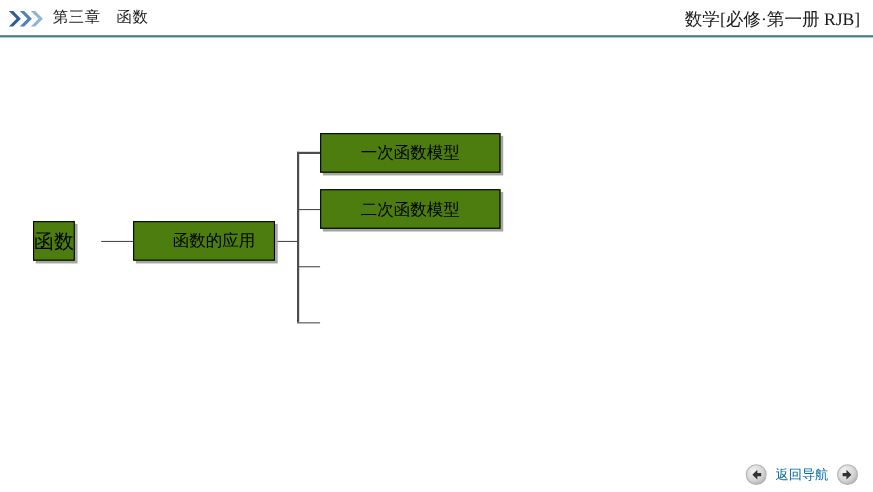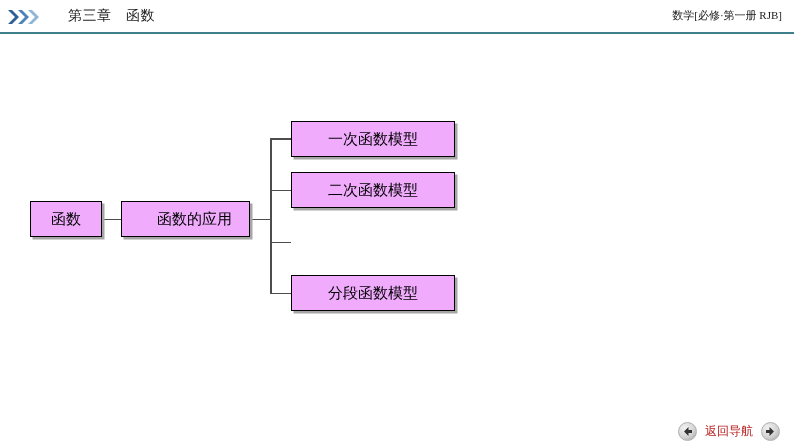--- a/index.html
+++ b/index.html
@@ -41,59 +41,58 @@
   }
   .header-left {
     position: absolute;
     left: 48px;
     top: 7px;
     font-size: 14px;
     color: #1a1a1a;
     font-family: "Liberation Serif", "DejaVu Serif", serif;
     letter-spacing: 0.5px;
     white-space: pre;
-    margin-left: 20px;
   }
   .header-right {
     position: absolute;
     right: 12px;
     top: 8px;
-    font-size: 11px;
+    font-size: 16px;
     color: #1a1a1a;
     font-family: "Liberation Serif", "DejaVu Serif", serif;
     white-space: pre;
   }
 
   
   .diagram {
     position: absolute;
     left: 0;
     top: 33px;
     width: 794px;
     height: 380px;
   }
   .node {
     position: absolute;
     box-sizing: border-box;
-    background: #f0abfc;
+    background: #4d7c0f;
     border: 1.3px solid #000000;
     box-shadow: 2.5px 2.5px 0 0 #a6a6a6;
     display: flex;
     align-items: center;
     justify-content: center;
     color: #000000;
     font-family: Liberation Sans, sans-serif;
     white-space: nowrap;
   }
   .node-root {
     left: 30px;
     top: 168px;
-    width: 72px;
+    width: 38px;
     height: 36px;
-    font-size: 15px;
+    font-size: 18px;
   }
   .node-branch {
     left: 121px;
     top: 168px;
     width: 129px;
     height: 36px;
     font-size: 15px;
     padding-left: 18px;
   }
   .node-leaf {
@@ -139,21 +138,21 @@
     background: radial-gradient(circle at 35% 30%, #f2f2f2 0%, #d4d4d4 55%, #9e9e9e 100%);
     border: 1px solid #b0b0b0;
     display: flex;
     align-items: center;
     justify-content: center;
     box-sizing: border-box;
   }
   .nav-btn svg { display: block; }
   .nav-label {
     font-size: 12px;
-    color: #b91c1c;
+    color: #0369a1;
     font-family: "Liberation Serif", "DejaVu Serif", serif;
     white-space: nowrap;
   }
 </style>
 </head>
 <body>
 
 <div class="header">
   <span class="chevrons">
     <svg width="36" height="16" viewBox="0 0 36 16" xmlns="http://www.w3.org/2000/svg">
@@ -175,21 +174,20 @@
   <div class="line line-h stub-0"></div>
   <div class="line line-h stub-1"></div>
   <div class="line line-h stub-2"></div>
   <div class="line line-h stub-3"></div>
 
   <div class="node node-root">函数</div>
   <div class="node node-branch">函数的应用</div>
 
   <div class="node node-leaf leaf-0">一次函数模型</div>
   <div class="node node-leaf leaf-1">二次函数模型</div>
-  <div class="node node-leaf leaf-3">分段函数模型</div>
 </div>
 
 <div class="footer-nav">
   <span class="nav-btn">
     <svg width="13" height="13" viewBox="0 0 13 13" xmlns="http://www.w3.org/2000/svg">
       <path d="M7.5 2 L3 6.5 L7.5 11 L7.5 8 L11 8 L11 5 L7.5 5 Z" fill="#333333"></path>
     </svg>
   </span>
   <span class="nav-label">返回导航</span>
   <span class="nav-btn">

